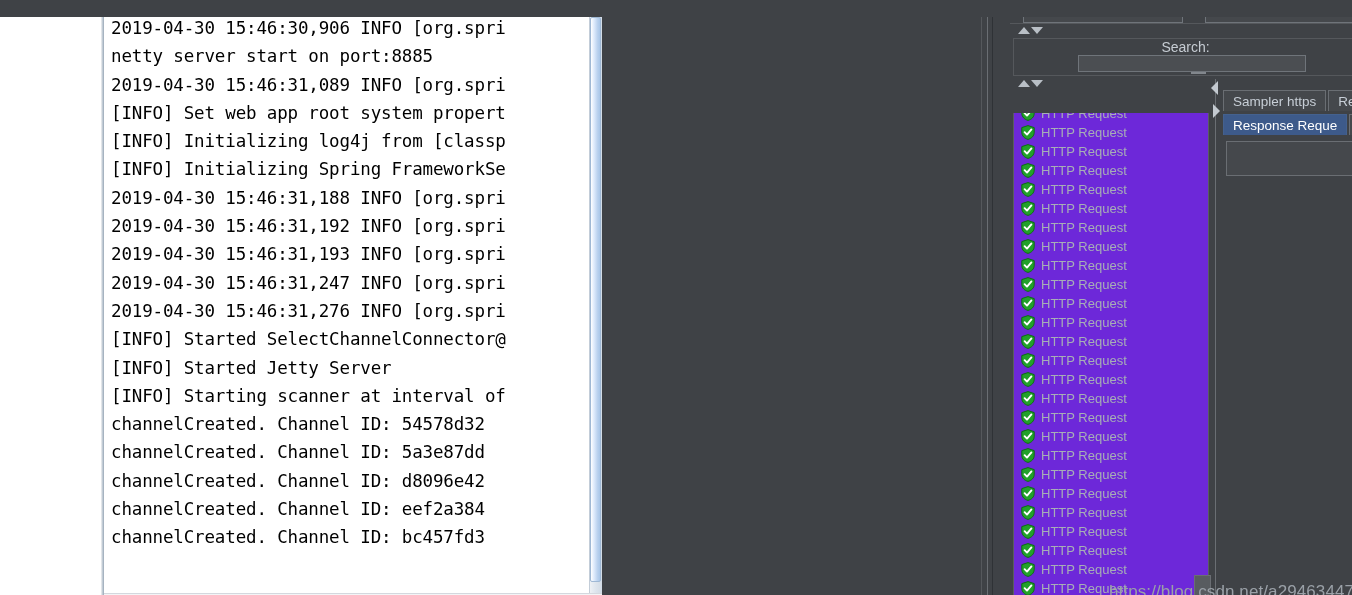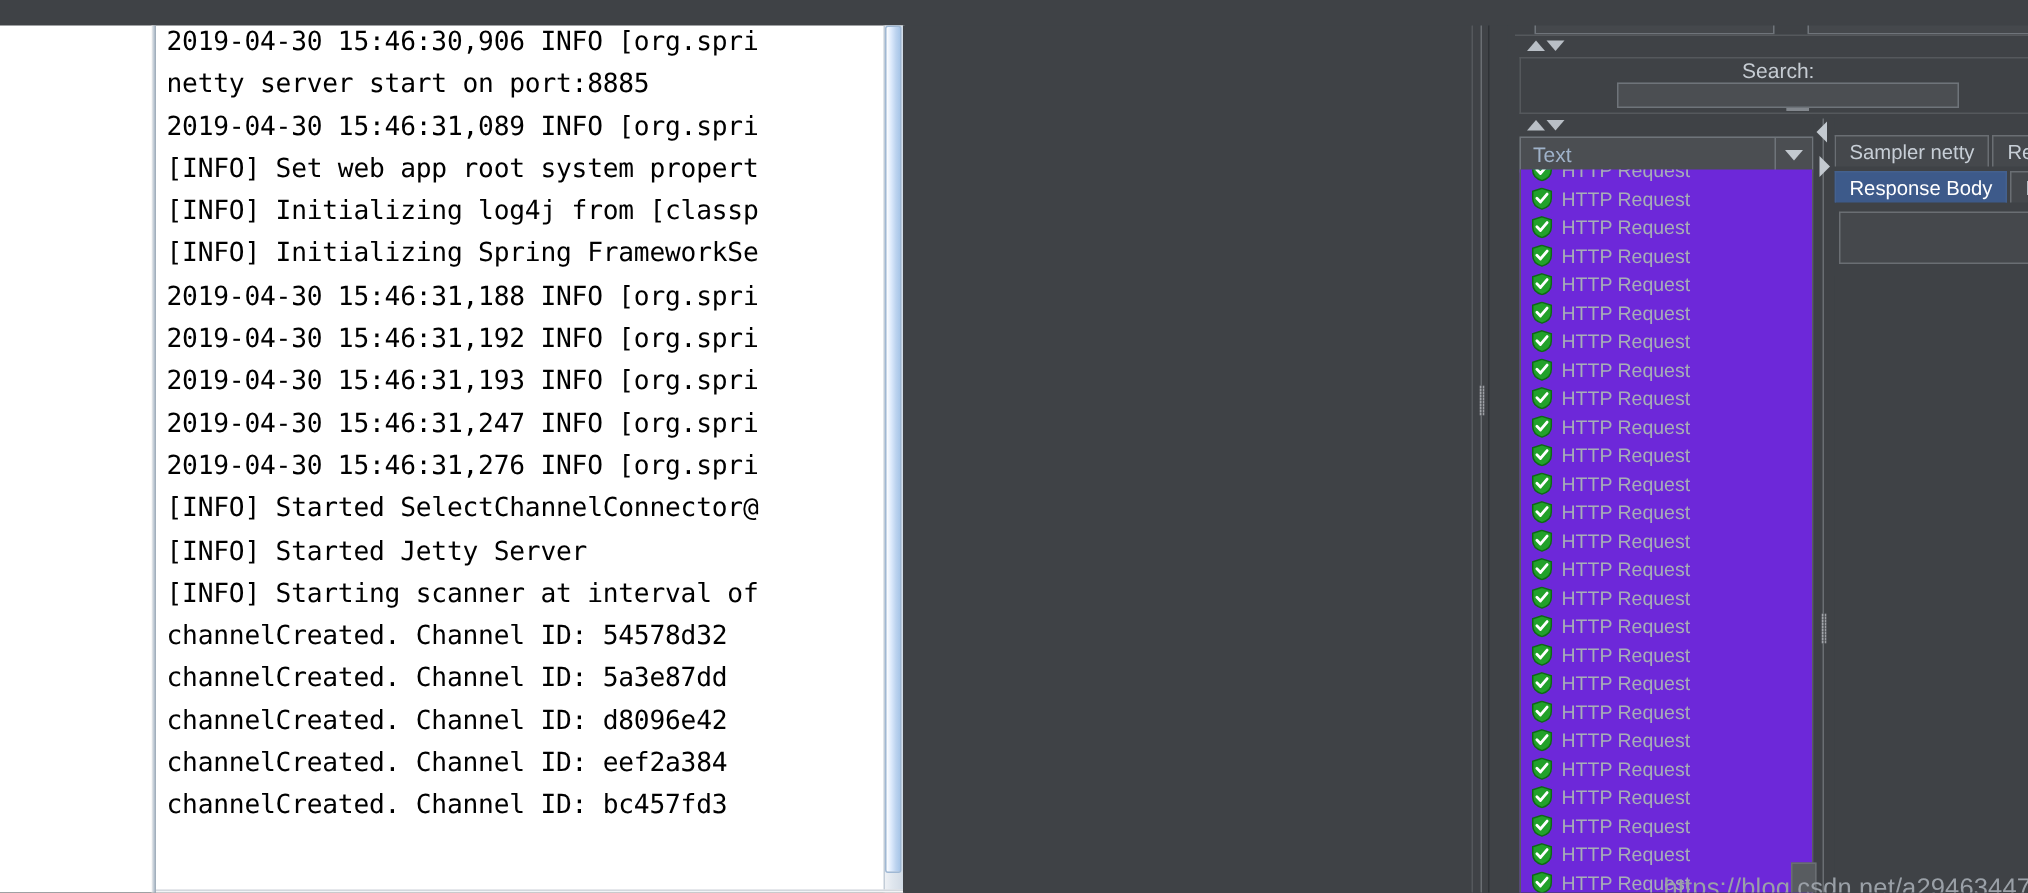--- a/index.html
+++ b/index.html
@@ -502,26 +502,20 @@
       <input class="search-input" type="text" value="" placeholder="" style="">
       <span class="case-check"></span>
       <span class="case-label">Case</span>
     </div>
 
     <div class="collapse-bar b2">
       <span class="tri-up"></span>
       <span class="tri-down"></span>
     </div>
 
-    <div class="type-combo">
-      <span class="type-combo-text">Text</span>
-      <span class="type-combo-btn">
-        <span class="cv"></span>
-      </span>
-    </div>
 
     <div class="tree-area">
       <div id="tree-rows" style="margin-top: -9px;">
           <div class="tree-row">
             <span class="shield">
               <svg width="14" height="15" viewBox="0 0 14 15">
                 <path d="M7 0.6 L13.2 2.6 L13.2 7.2 C13.2 11 10.6 13.4 7 14.4 C3.4 13.4 0.8 11 0.8 7.2 L0.8 2.6 Z" fill="#22a12a" stroke="#0d6b14" stroke-width="1"></path>
                 <path d="M3.6 7.2 L6 9.6 L10.4 4.4" fill="none" stroke="#ffffff" stroke-width="1.9" stroke-linecap="round" stroke-linejoin="round"></path>
               </svg>
             </span>
@@ -757,25 +751,25 @@
 
     <div class="inner-splitter">
       <div class="vline"></div>
       <span class="isp-arrow-l"></span>
       <span class="isp-arrow-r"></span>
       <span class="isp-dots"></span>
     </div>
 
     <div class="tabs-outer">
       <div class="tabrow" id="tabs-primary">
-          <div class="tab">Sampler netty</div>
+          <div class="tab">Sampler https</div>
           <div class="tab">Reque</div>
         </div>
       <div class="tabrow second" id="tabs-secondary">
-          <div class="tab active">Response Body</div>
+          <div class="tab active">Response Reque</div>
           <div class="tab">Resp</div>
         </div>
       <div class="resp-box"></div>
       <div class="resp-body-area"></div>
     </div>
 
   </div>
 
   <div class="mini-nub"></div>
 

